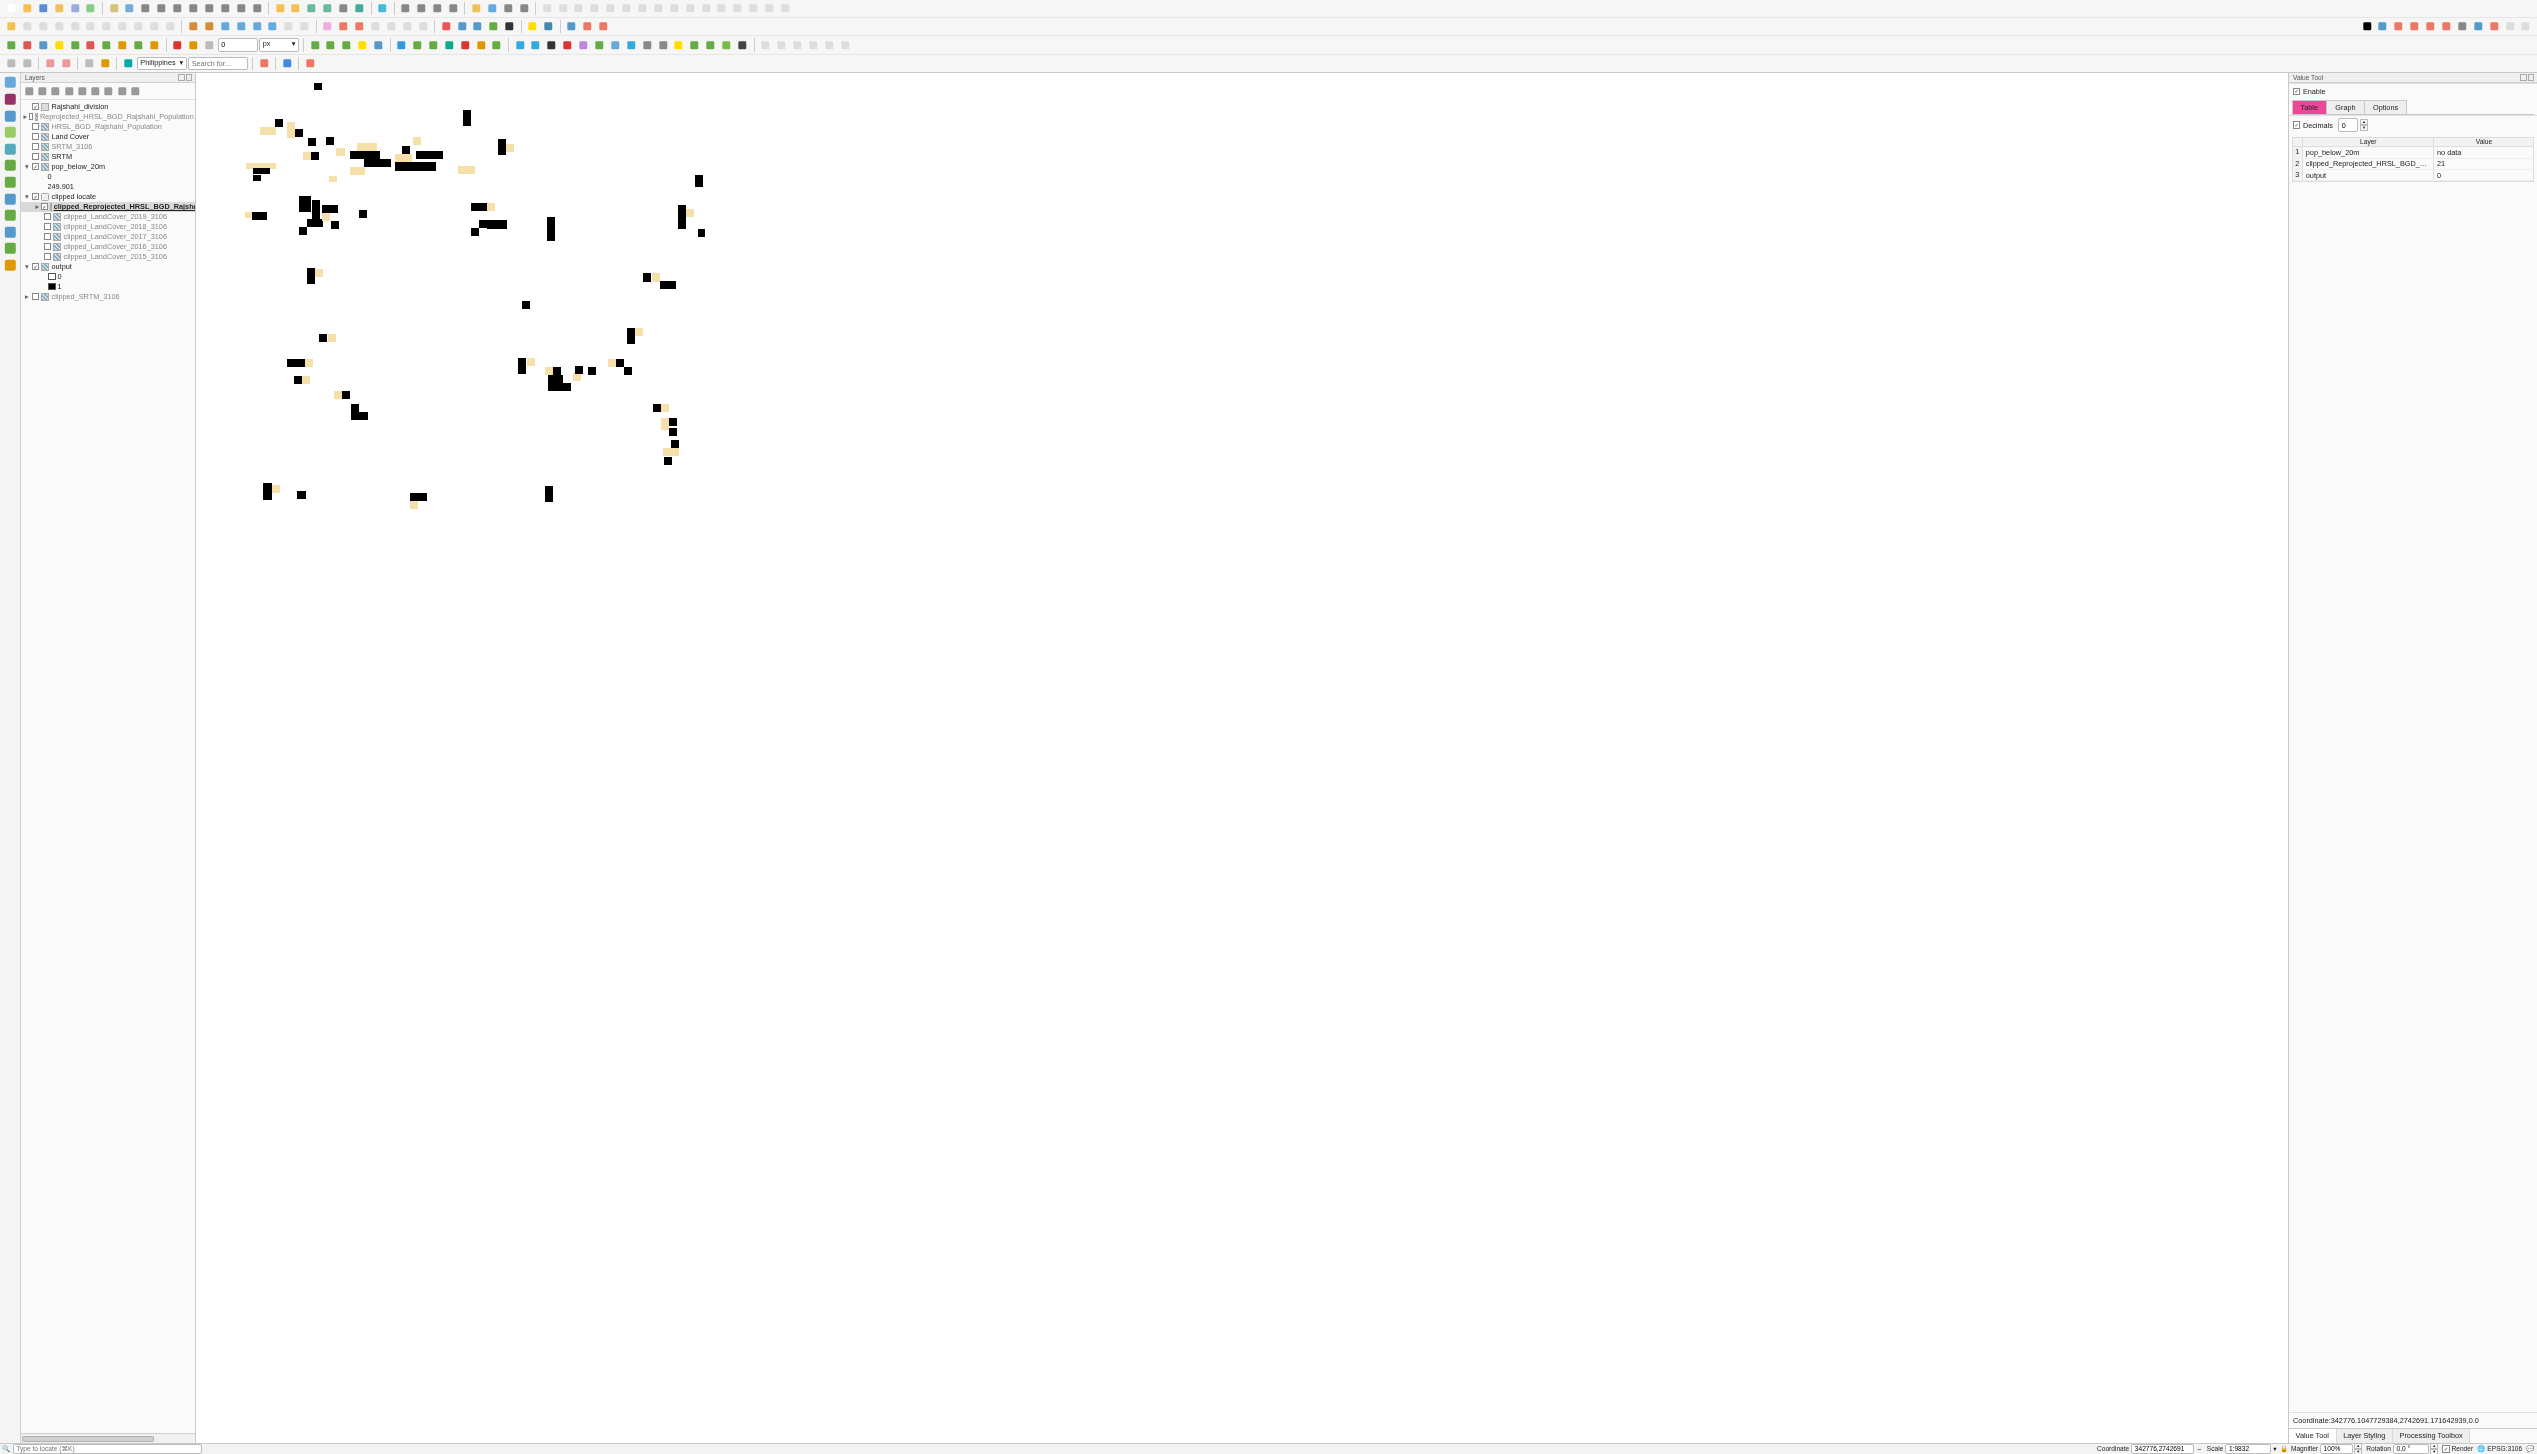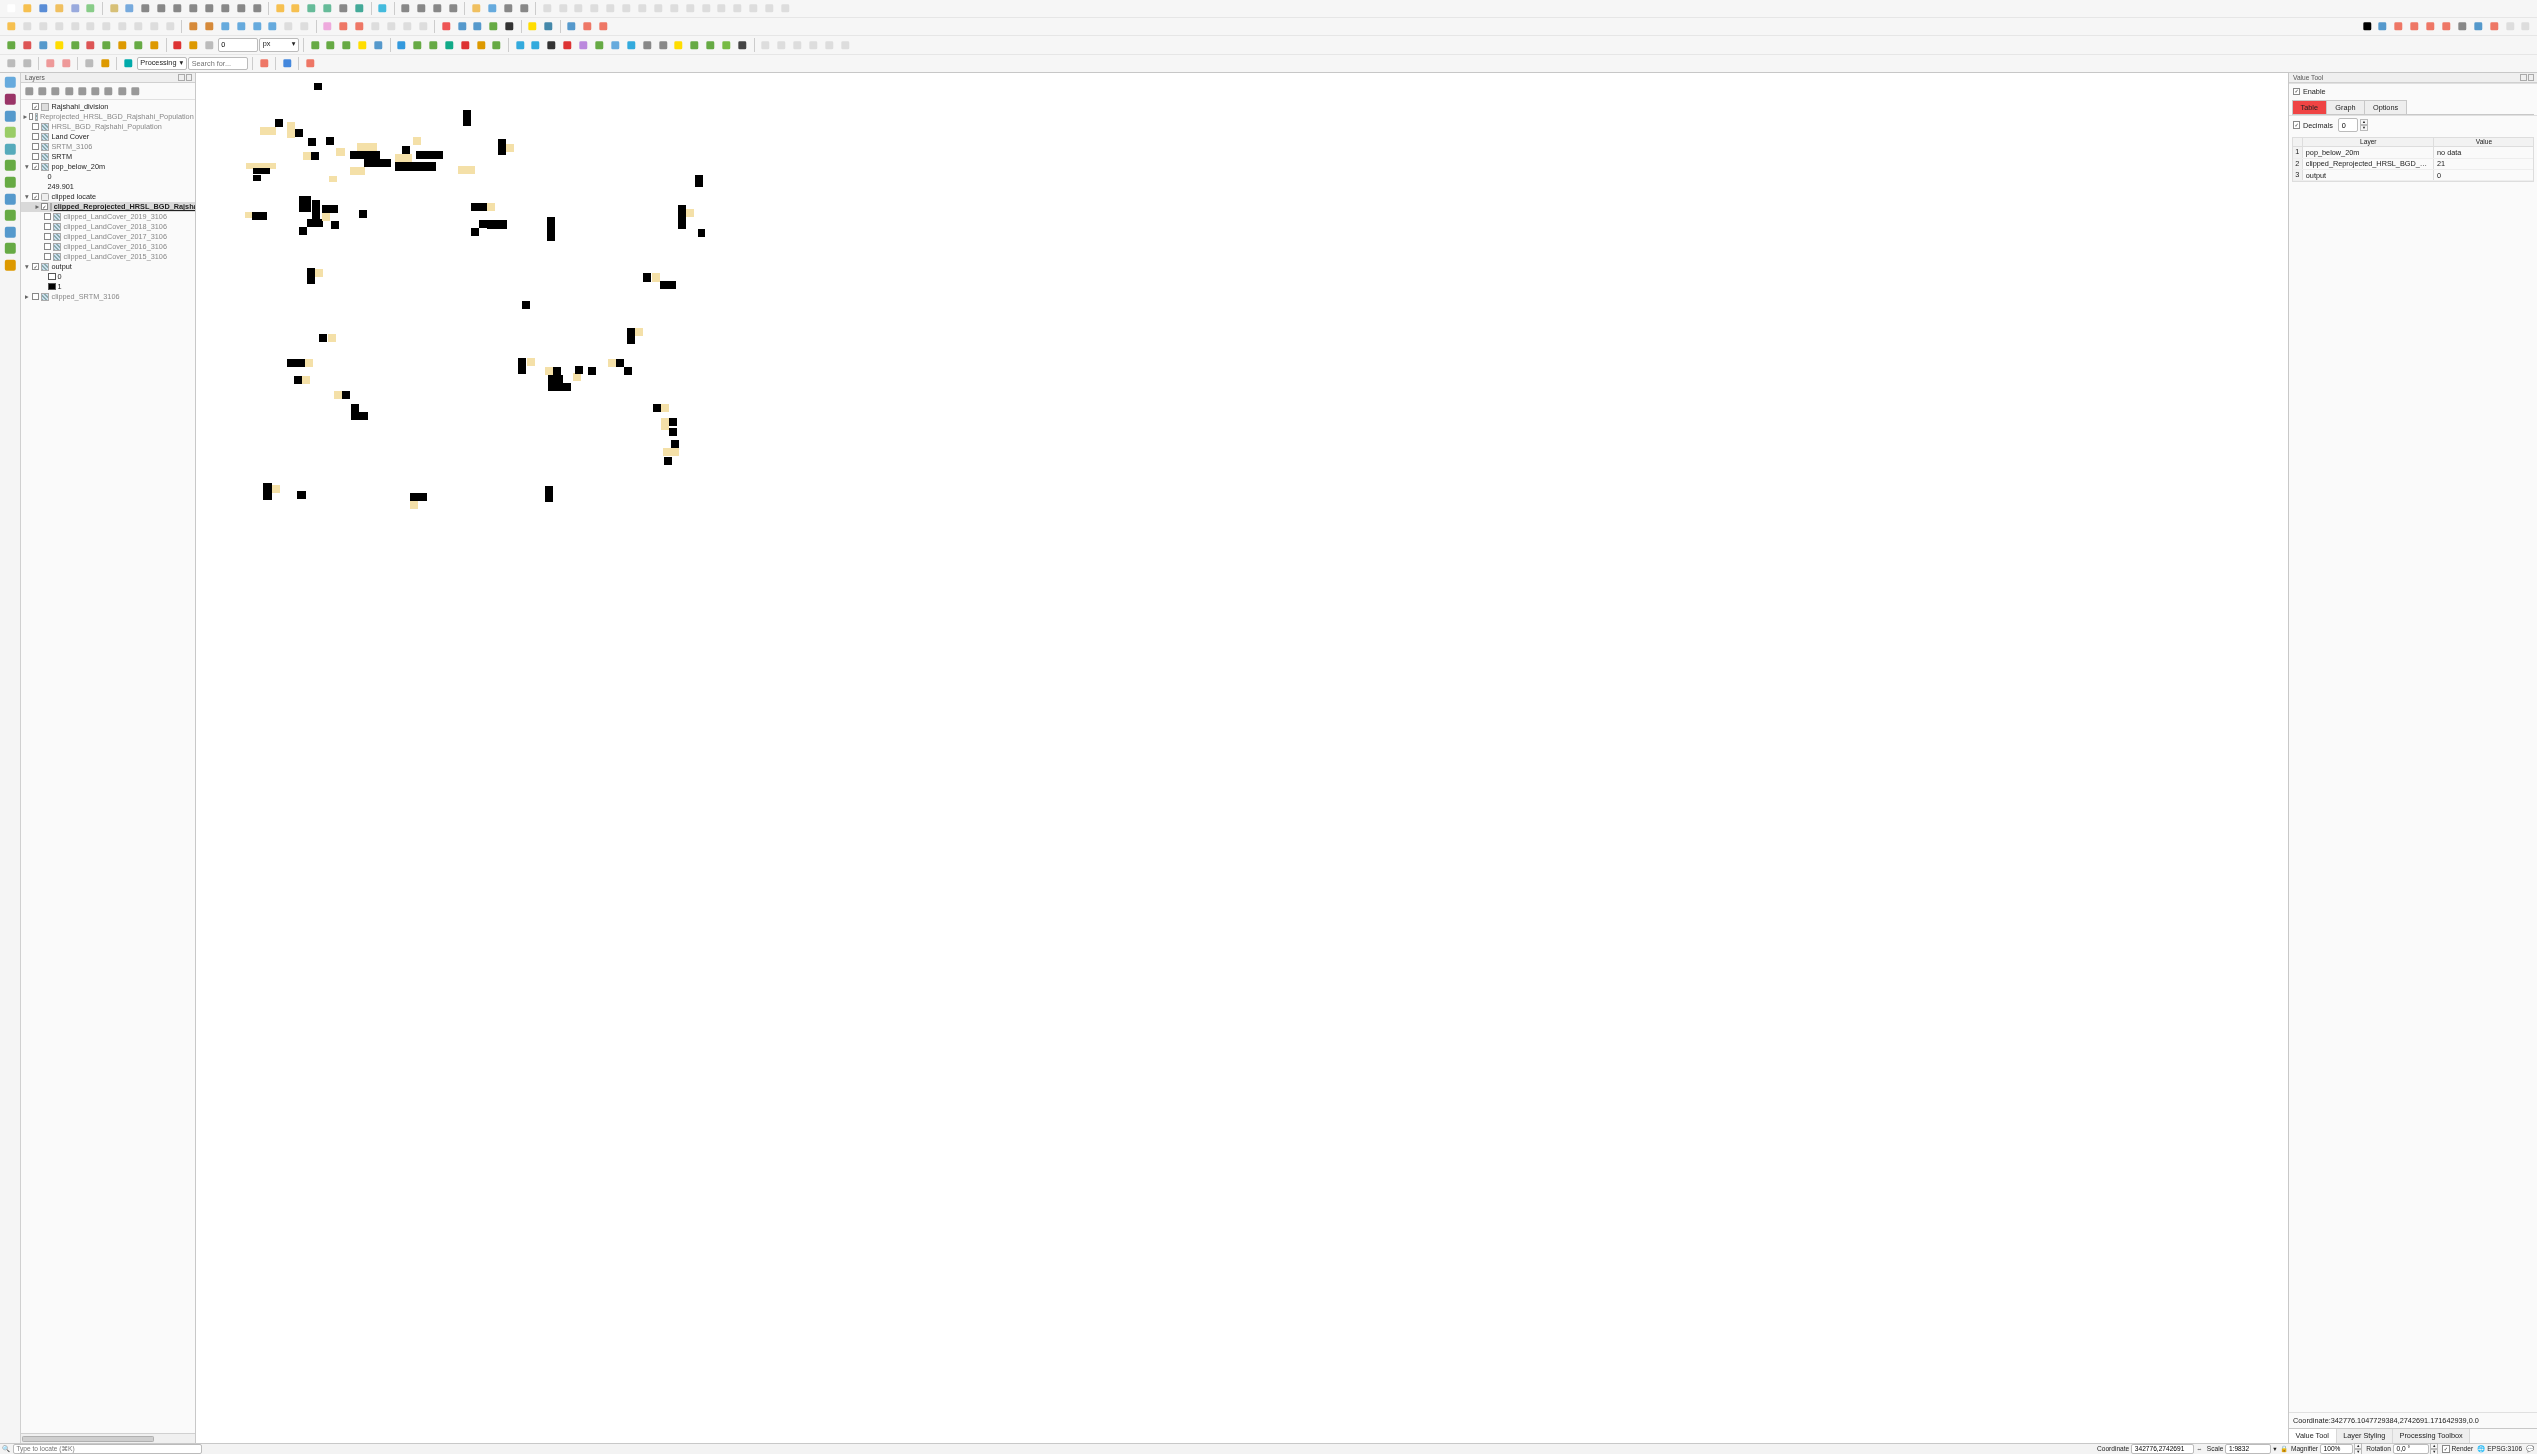--- a/index.html
+++ b/index.html
@@ -49,21 +49,21 @@
 .hscroll .thumb{position:absolute;left:1.3px;top:1.3px;width:132px;height:6px;background:#cfcfcf;border:0.7px solid #b0b0b0;border-radius:1.3px;}
 
 .canvas { flex:1; background:#fff; position:relative; overflow:hidden; border-right:0.7px solid #c8c8c8;}
 .px{position:absolute;background:#000;}
 .px.y{background:#f4e0a8;}
 
 .right-panel{width:248px;background:#fafafa;display:flex;flex-direction:column;}
 .chkline{display:flex;align-items:center;gap:2.6px;padding:2.6px 4px;border-top:0.7px solid #e0e0e0;}
 .tabs{display:flex;border-bottom:0.7px solid #c8c8c8;margin:1.3px 2.6px 0;}
 .tab{padding:2px 8px;border:0.7px solid #c8c8c8;border-bottom:none;background:#eee;margin-right:-0.7px;font-size:7.3px;}
-.tab.active{background:#ef4444;}
+.tab.active{background:#ec4899;}
 .val-table{margin:2.6px;border:0.7px solid #ddd;}
 .val-table .hdr,.val-table .vrow{display:flex;}
 .val-table .hdr div{background:#f2f2f2;border-bottom:0.7px solid #ddd;padding:1.3px 2.6px;font-size:6.6px;text-align:center;}
 .val-table div.col-n{width:10.6px;border-right:0.7px solid #ddd;background:#f2f2f2;text-align:center;}
 .val-table div.col-l{flex:1;border-right:0.7px solid #ddd;padding:0.7px 2.6px;overflow:hidden;text-overflow:ellipsis;white-space:nowrap;}
 .val-table div.col-v{width:99px;padding:0.7px 2.6px;}
 .val-table .vrow{border-bottom:0.7px solid #eee;}
 .coord-line{padding:2.6px 4px;font-size:7.3px;border-top:0.7px solid #e0e0e0;}
 .bottom-tabs{display:flex;border-top:0.7px solid #c8c8c8;}
 .bottom-tabs .btab{padding:2.6px 6.6px;border-right:0.7px solid #d8d8d8;background:#eee;font-size:7.3px;}
@@ -850,21 +850,21 @@
             <rect x="2" y="2" width="12" height="12" rx="2" fill="#d90"></rect>
           </svg>
         </div>
         <div class="sep"></div>
         <div class="tbbtn">
           <svg viewBox="0 0 16 16">
             <rect x="2" y="2" width="12" height="12" rx="2" fill="#0aa"></rect>
           </svg>
         </div>
         <div class="tinput dropdown" style="width: 50px;">
-          <span>Processing</span>
+          <span>Philippines</span>
           <span style="margin-left:auto">▾</span>
         </div>
         <input class="tinput" placeholder="Search for..." style="width: 60px;">
         <div class="sep"></div>
         <div class="tbbtn">
           <svg viewBox="0 0 16 16">
             <rect x="2" y="2" width="12" height="12" rx="2" fill="#e76"></rect>
           </svg>
         </div>
         <div class="sep"></div>

